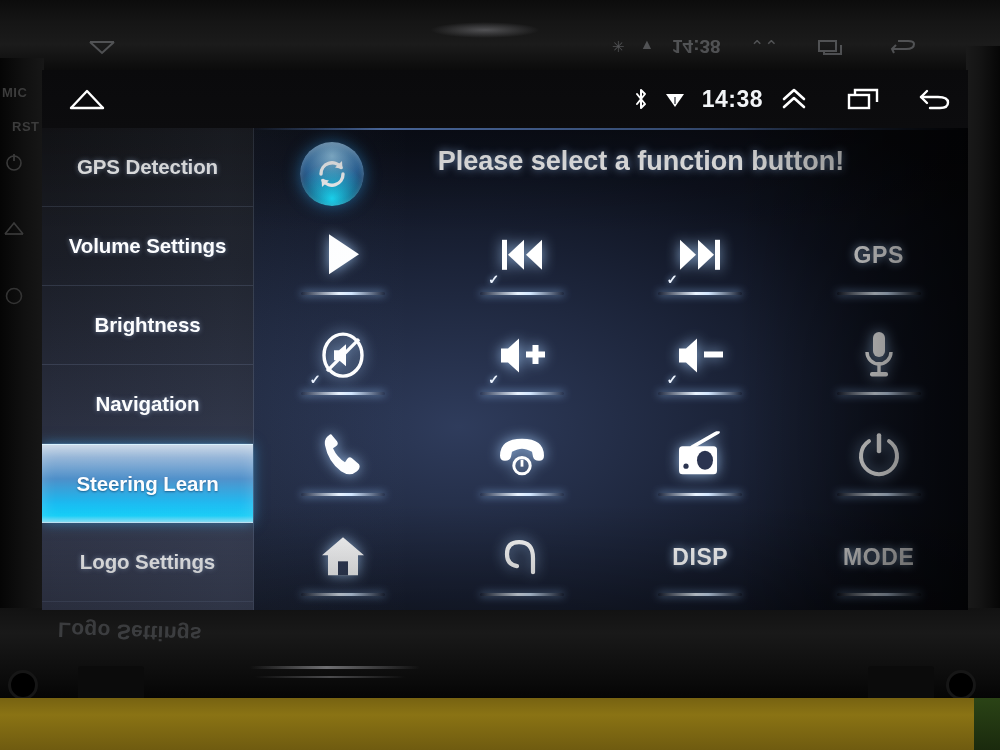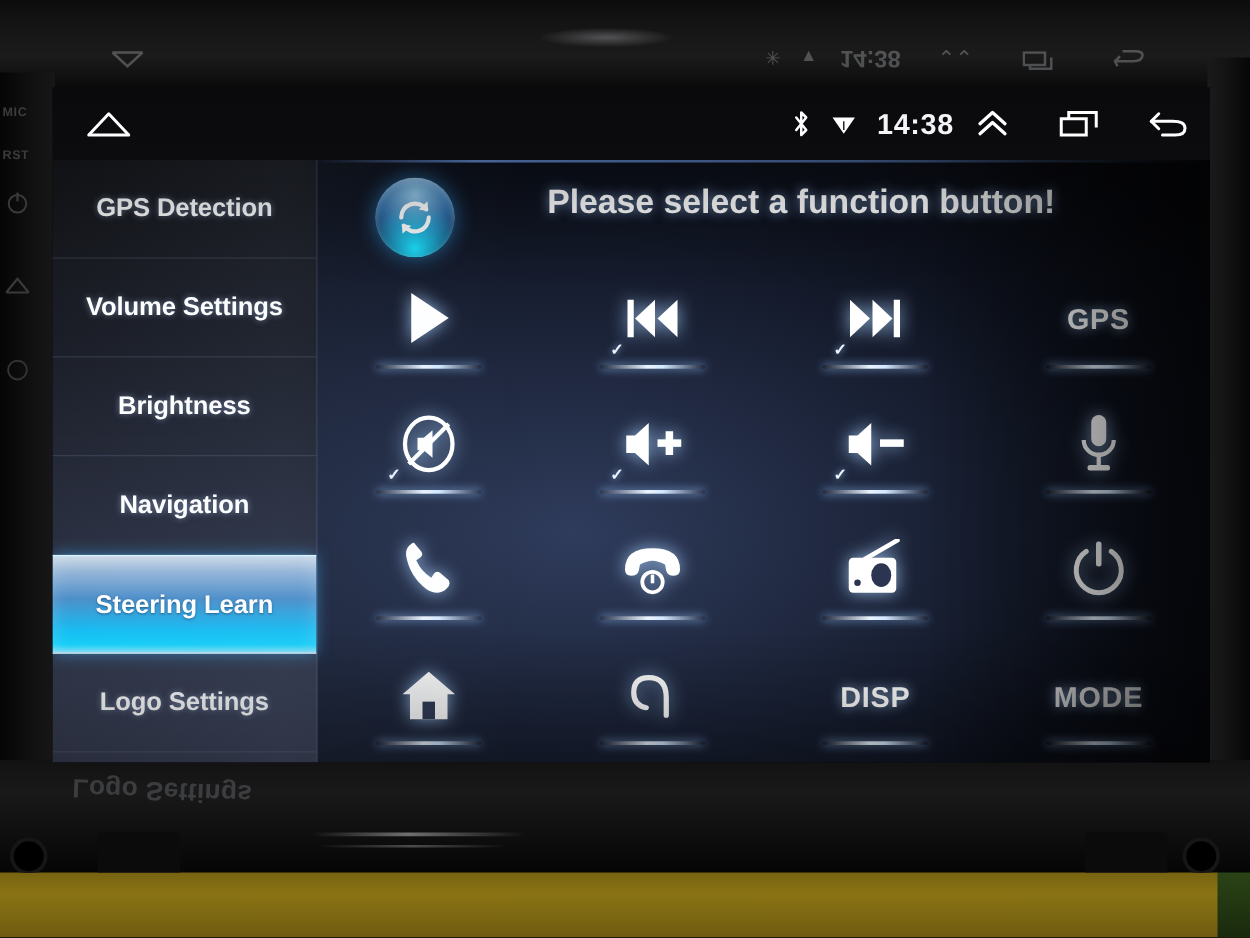--- a/index.html
+++ b/index.html
@@ -79,21 +79,21 @@
   .bezel-bottom .seam2{
     position:absolute; left:255px; top:68px; width:150px; height:2px;
     background:linear-gradient(90deg,rgba(170,170,175,0) 0%, rgba(170,170,175,.4) 50%, rgba(170,170,175,0) 100%);
   }
   
   .tab{ position:absolute; background:#0b0b0b; border-radius:3px; }
   .tab-hole{ position:absolute; border:3px solid #161616; border-radius:50%; background:#000; }
 
   
   .bz-label{
-    position:absolute; color:#3c3c3c; font-size:10px; font-weight:bold; letter-spacing:.5px;
+    position:absolute; color:#3c3c3c; font-size:13px; font-weight:bold; letter-spacing:.5px;
   }
   .bz-ico{ position:absolute; color:#343434; }
 
   
   #screen{
     position:absolute; left:42px; top:70px; width:926px; height:540px;
     background:#07080b;
     overflow:hidden;
   }
 
@@ -249,21 +249,21 @@
         <svg width="26" height="16" viewBox="0 0 26 16">
             <path d="M4 3 L2 7 L6 11" fill="none" stroke="#cfd3da" stroke-width="2"></path>
             <path d="M2 7 L16 7 Q24 7 24 12 Q24 15 18 15 L8 15" fill="none" stroke="#cfd3da" stroke-width="2"></path>
           </svg>
       </span>
     </div>
   </div>
 
   <div class="bezel-side-l">
     <div class="bz-label" style="left:2px; top:27px;">MIC</div>
-    <div class="bz-label" style="left:2px; top:61px;text-align:center;">RST</div>
+    <div class="bz-label" style="left:12px; top:61px;text-align:center;">RST</div>
     <div class="bz-ico" style="left:4px; top:94px;">
       <svg width="20" height="20" viewBox="0 0 20 20">
           <circle cx="10" cy="11" r="7" fill="none" stroke="#3a3a3a" stroke-width="1.6"></circle>
           <path d="M10 2 L10 9" stroke="#3a3a3a" stroke-width="1.8"></path>
         </svg>
     </div>
     <div class="bz-ico" style="left:3px; top:162px;">
       <svg width="22" height="16" viewBox="0 0 22 16">
           <path d="M2 14 L11 3 L20 14" fill="none" stroke="#3a3a3a" stroke-width="1.7"></path>
           <path d="M2 14 L20 14" stroke="#3a3a3a" stroke-width="1.7"></path>

